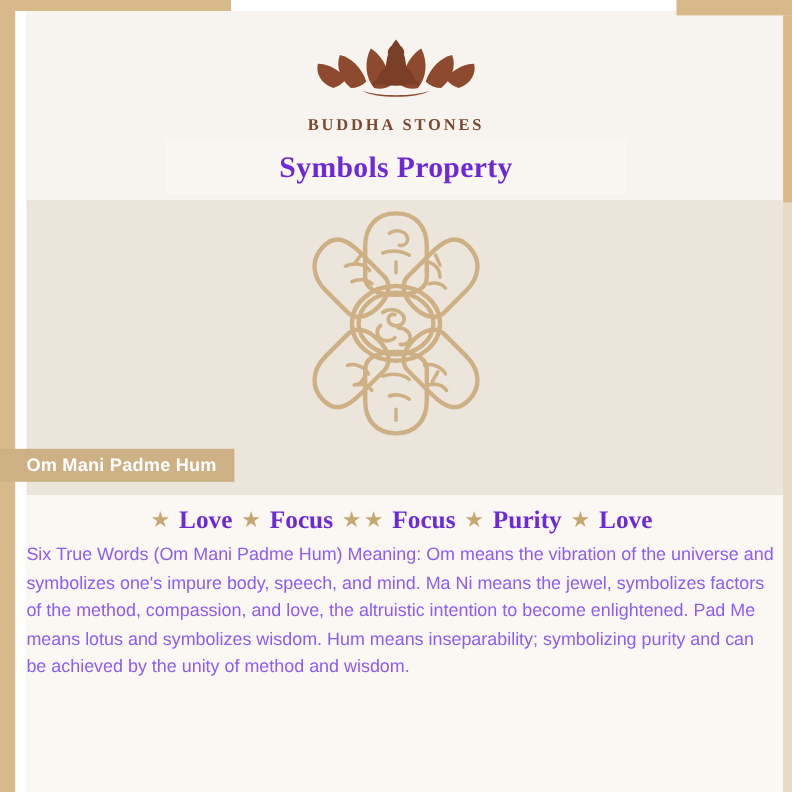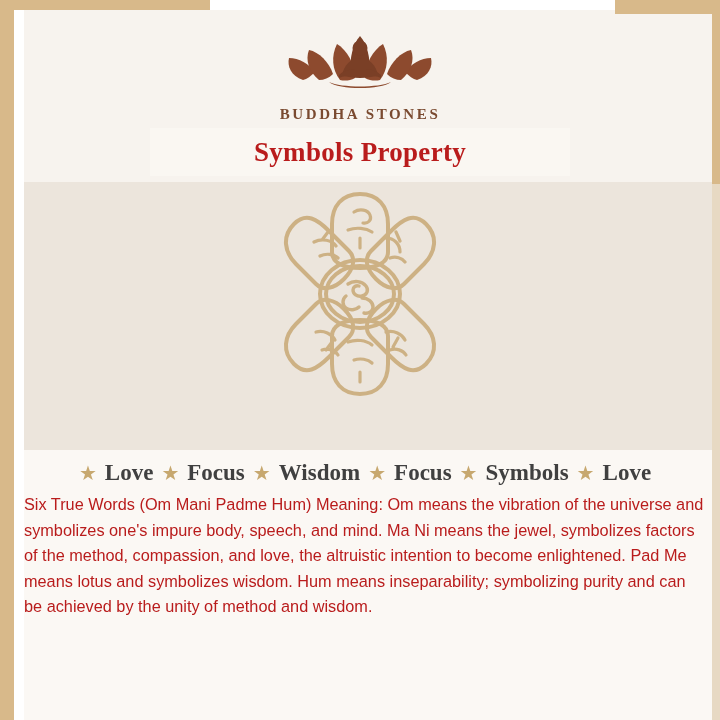--- a/index.html
+++ b/index.html
@@ -116,21 +116,21 @@
     width: 420px; height: 48px;
     background: #faf7f2;
     display: flex;
     align-items: center;
     justify-content: center;
   }
   .title-text {
     font-family: "Liberation Serif", serif;
     font-size: 27px;
     font-weight: bold;
-    color: #b91c1c;
+    color: #6d28d9;
     letter-spacing: 0.3px;
   }
 
   
   .mandala-wrap {
     position: absolute;
     left: 0; top: 186px;
     width: 720px;
     text-align: center;
   }
@@ -160,39 +160,39 @@
     width: 688px;
     display: flex;
     align-items: center;
     justify-content: center;
     gap: 2px;
   }
   .kw {
     font-family: "Liberation Serif", serif;
     font-size: 23px;
     font-weight: bold;
-    color: #404040;
+    color: #6d28d9;
     padding: 0 6px;
   }
   .star {
     color: #c7a86f;
     font-size: 20px;
     line-height: 1;
   }
 
   
   .body-text {
     position: absolute;
     left: 24px; top: 492px;
     width: 684px;
     padding: 0 4px 0 0;
     font-family: "Liberation Sans", sans-serif;
     font-size: 16.3px;
     line-height: 25.5px;
-    color: #b91c1c;
+    color: #8b5cf6;
   }
   .body-text p {
     margin: 0;
   }
 </style>
 </head>
 <body>
 
 <div class="page">
 
@@ -263,32 +263,34 @@
         <path d="M118 26 c6 -4 14 -2 16 3 c2 5 -2 9 -7 8 M112 44 c8 -3 18 -2 24 2 M124 52 l0 10" stroke="#cdb184" stroke-width="3.2" fill="none" stroke-linecap="round"></path>
         <path d="M78 56 c8 -4 18 -2 22 4 M84 70 c6 -3 14 -2 18 2 M92 46 l-6 8" stroke="#cdb184" stroke-width="3.2" fill="none" stroke-linecap="round"></path>
         <path d="M150 52 c8 0 14 6 14 14 M154 72 c6 -2 12 0 15 4 M160 46 l4 9" stroke="#cdb184" stroke-width="3.2" fill="none" stroke-linecap="round"></path>
         <path d="M80 146 c8 -2 16 2 19 8 M86 164 c6 -2 13 0 16 5 M96 156 l-6 8" stroke="#cdb184" stroke-width="3.2" fill="none" stroke-linecap="round"></path>
         <path d="M150 146 c8 -2 16 2 19 8 M154 164 c6 -2 13 0 16 5 M162 152 l-5 9" stroke="#cdb184" stroke-width="3.2" fill="none" stroke-linecap="round"></path>
         <path d="M112 156 c8 -3 18 -2 24 3 M118 174 c6 -2 14 -1 18 3 M124 186 l0 10" stroke="#cdb184" stroke-width="3.2" fill="none" stroke-linecap="round"></path>
       </g>
     </svg>
   </div>
 
+  <div class="ribbon">
+    <span class="ribbon-text">Om Mani Padme Hum</span>
+  </div>
 
   <div class="keywords">
     <span class="star">★</span>
     <span class="kw">Love</span>
     <span class="star">★</span>
     <span class="kw">Focus</span>
     <span class="star">★</span>
-    <span class="kw">Wisdom</span>
     <span class="star">★</span>
     <span class="kw">Focus</span>
     <span class="star">★</span>
-    <span class="kw">Symbols</span>
+    <span class="kw">Purity</span>
     <span class="star">★</span>
     <span class="kw">Love</span>
   </div>
 
   <div class="body-text">
     <p>Six True Words (Om Mani Padme Hum) Meaning: Om means the vibration of the universe and symbolizes one's impure body, speech, and mind. Ma Ni means the jewel, symbolizes factors of the method, compassion, and love, the altruistic intention to become enlightened. Pad Me means lotus and symbolizes wisdom. Hum means inseparability; symbolizing purity and can be achieved by the unity of method and wisdom.</p>
   </div>
 
 </div>
 

